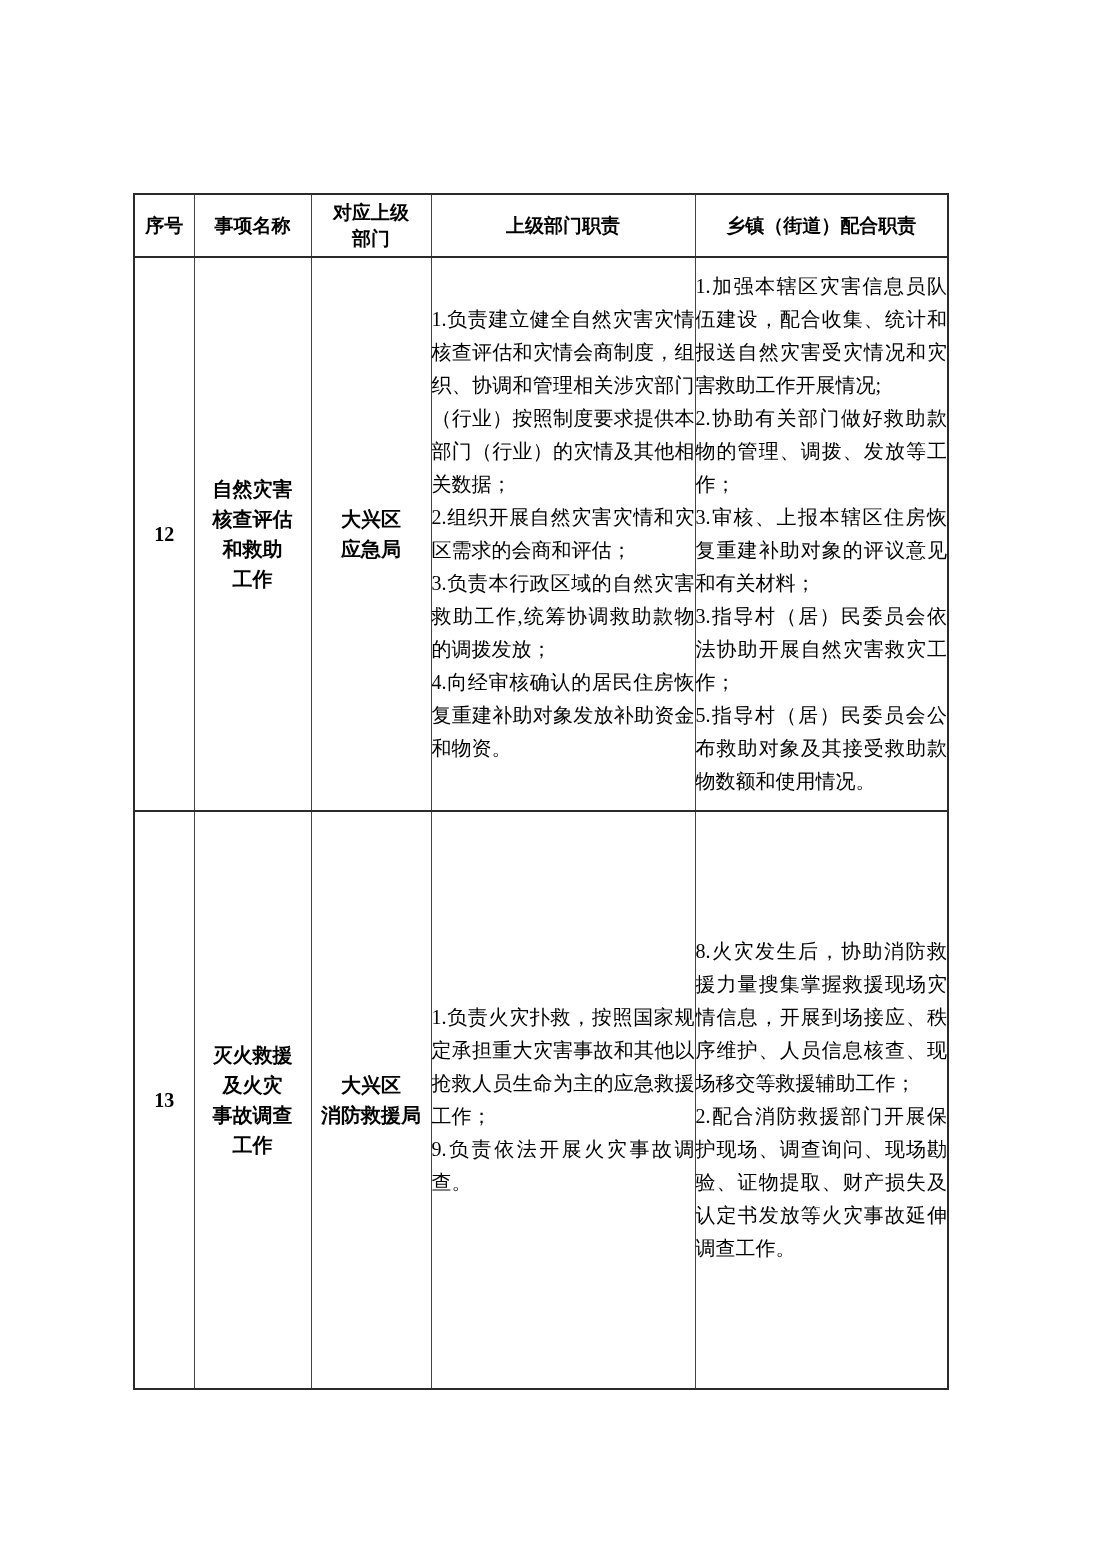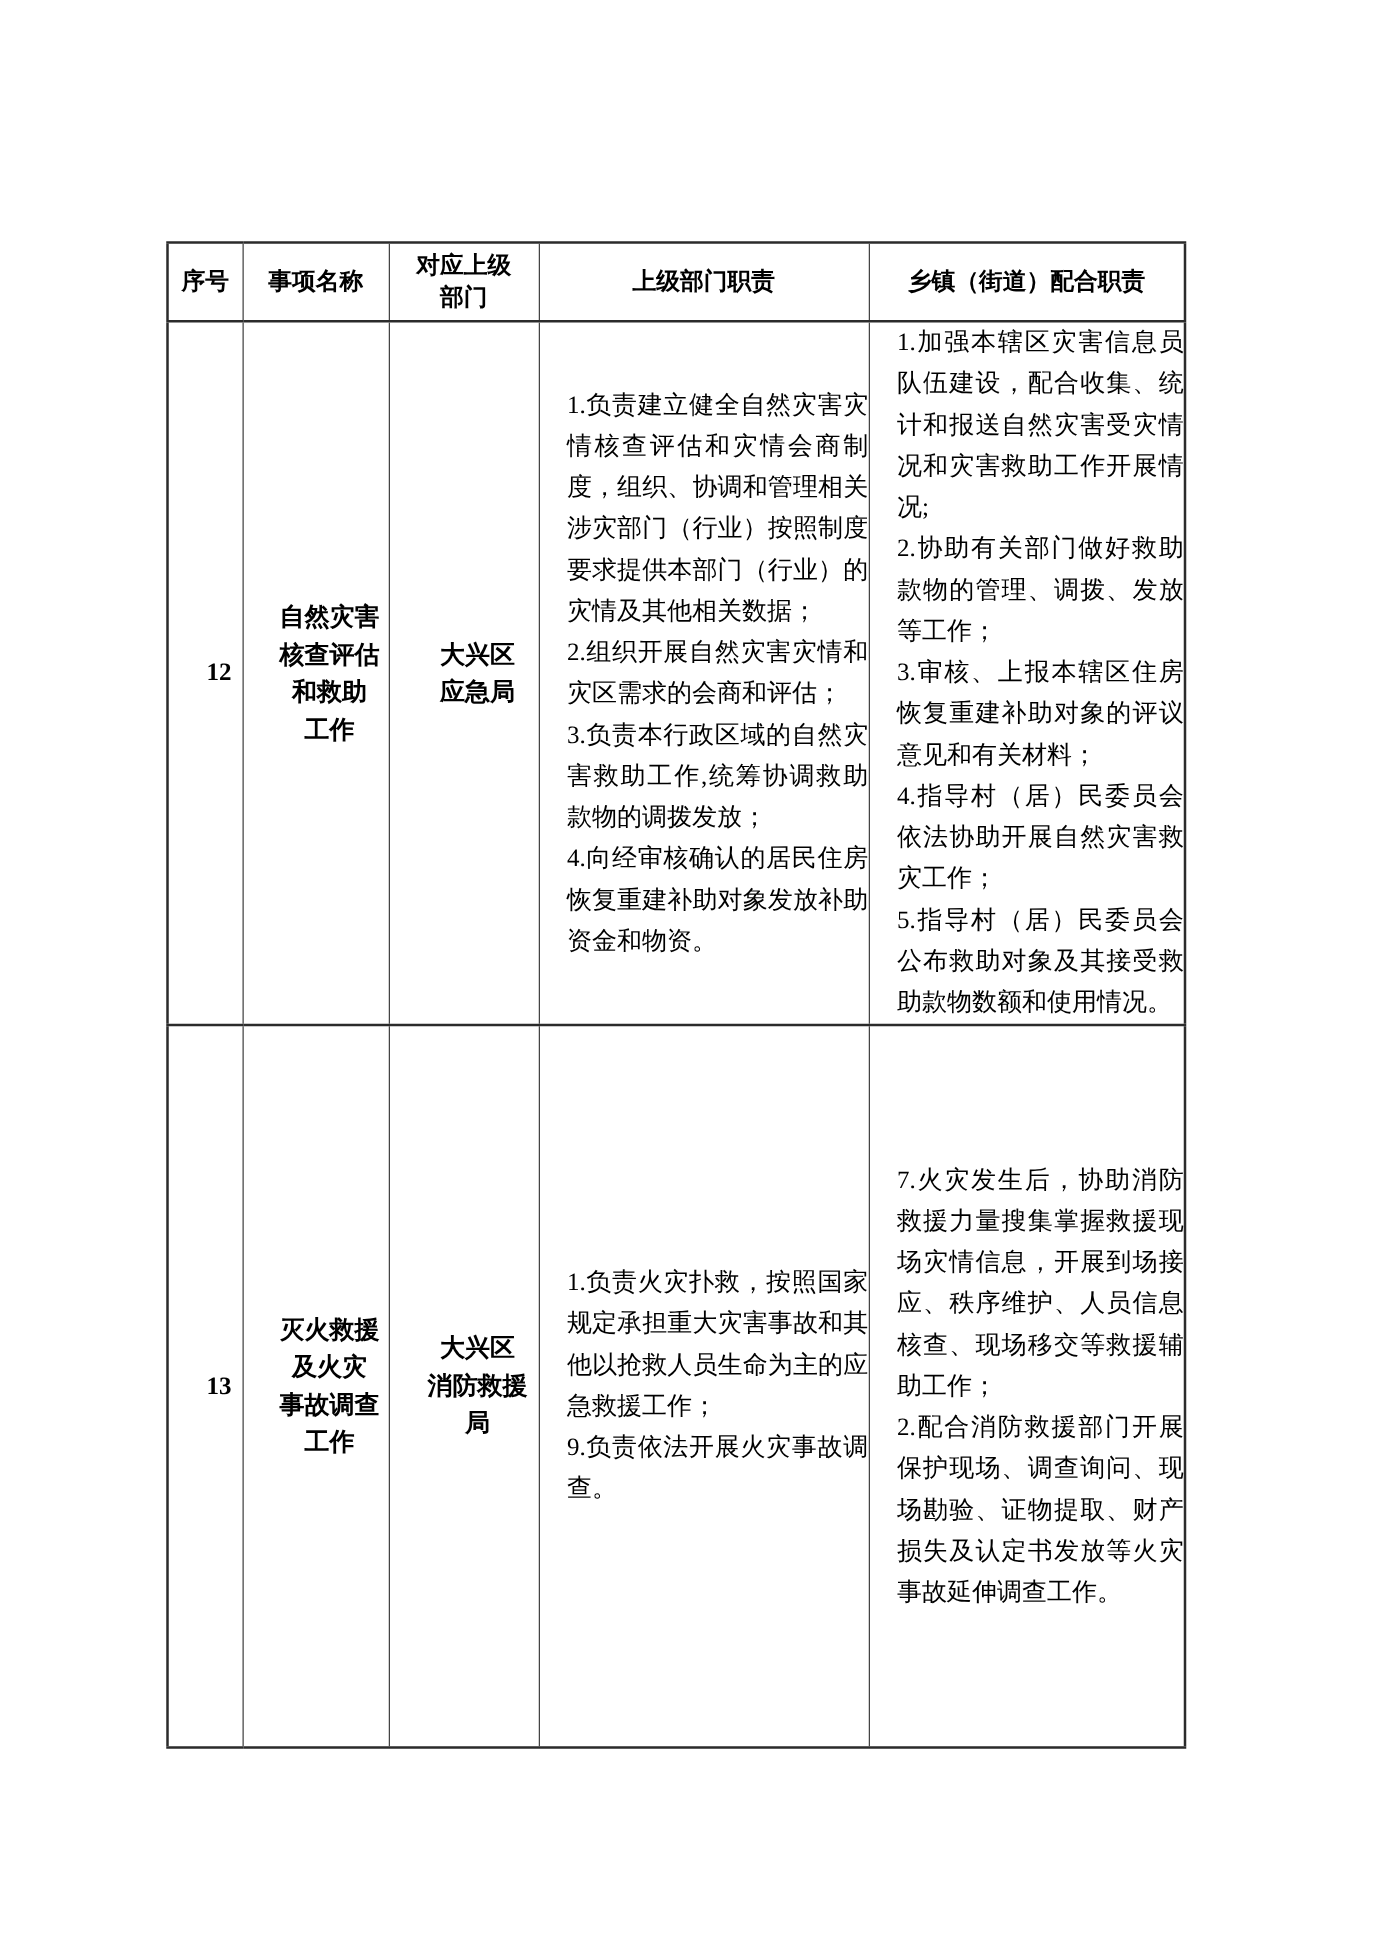--- a/index.html
+++ b/index.html
@@ -36,21 +36,20 @@
     line-height: 26px;
     height: 63px;
     text-align: center;
     vertical-align: middle;
   }
   .row-12 { height: 554px; }
   .row-13 { height: 578px; }
   .doc-table td {
     vertical-align: middle;
     font-size: 20px;
-    padding-left: 22px;
   }
   .c-center { text-align: center; font-weight: bold; }
   .c-num { font-size: 21px; margin-top: 12px; }
   .c-center .line { line-height: 30px; }
   .c-duties {
     text-align: justify;
     text-justify: inter-character;
     padding: 0 5px 0 8px;
   }
   .c-duties .duty {
@@ -110,42 +109,42 @@
         <td class="c-duties">
           <p class="duty">1.负责建立健全自然灾害灾情核查评估和灾情会商制度，组织、协调和管理相关涉灾部门（行业）按照制度要求提供本部门（行业）的灾情及其他相关数据；</p>
           <p class="duty">2.组织开展自然灾害灾情和灾区需求的会商和评估；</p>
           <p class="duty">3.负责本行政区域的自然灾害救助工作,统筹协调救助款物的调拨发放；</p>
           <p class="duty">4.向经审核确认的居民住房恢复重建补助对象发放补助资金和物资。</p>
         </td>
         <td class="c-duties">
           <p class="duty">1.加强本辖区灾害信息员队伍建设，配合收集、统计和报送自然灾害受灾情况和灾害救助工作开展情况;</p>
           <p class="duty">2.协助有关部门做好救助款物的管理、调拨、发放等工作；</p>
           <p class="duty">3.审核、上报本辖区住房恢复重建补助对象的评议意见和有关材料；</p>
-          <p class="duty">4.指导村（居）民委员会依法协助开展自然灾害救灾工作；</p>
+          <p class="duty">3.指导村（居）民委员会依法协助开展自然灾害救灾工作；</p>
           <p class="duty">5.指导村（居）民委员会公布救助对象及其接受救助款物数额和使用情况。</p>
         </td>
       </tr>
       <tr class="row-13">
         <td class="c-center c-num">13</td>
         <td class="c-center">
           <div class="line">灭火救援</div>
           <div class="line">及火灾</div>
           <div class="line">事故调查</div>
           <div class="line">工作</div>
         </td>
         <td class="c-center">
           <div class="line">大兴区</div>
           <div class="line">消防救援局</div>
         </td>
         <td class="c-duties">
           <p class="duty">1.负责火灾扑救，按照国家规定承担重大灾害事故和其他以抢救人员生命为主的应急救援工作；</p>
           <p class="duty">9.负责依法开展火灾事故调查。</p>
         </td>
         <td class="c-duties">
-          <p class="duty">7.火灾发生后，协助消防救援力量搜集掌握救援现场灾情信息，开展到场接应、秩序维护、人员信息核查、现场移交等救援辅助工作；</p>
+          <p class="duty">8.火灾发生后，协助消防救援力量搜集掌握救援现场灾情信息，开展到场接应、秩序维护、人员信息核查、现场移交等救援辅助工作；</p>
           <p class="duty">2.配合消防救援部门开展保护现场、调查询问、现场勘验、证物提取、财产损失及认定书发放等火灾事故延伸调查工作。</p>
         </td>
       </tr>
     </tbody>
   </table>
 
   <div class="page-footer">– 17 –</div>
 
 </div>
 

